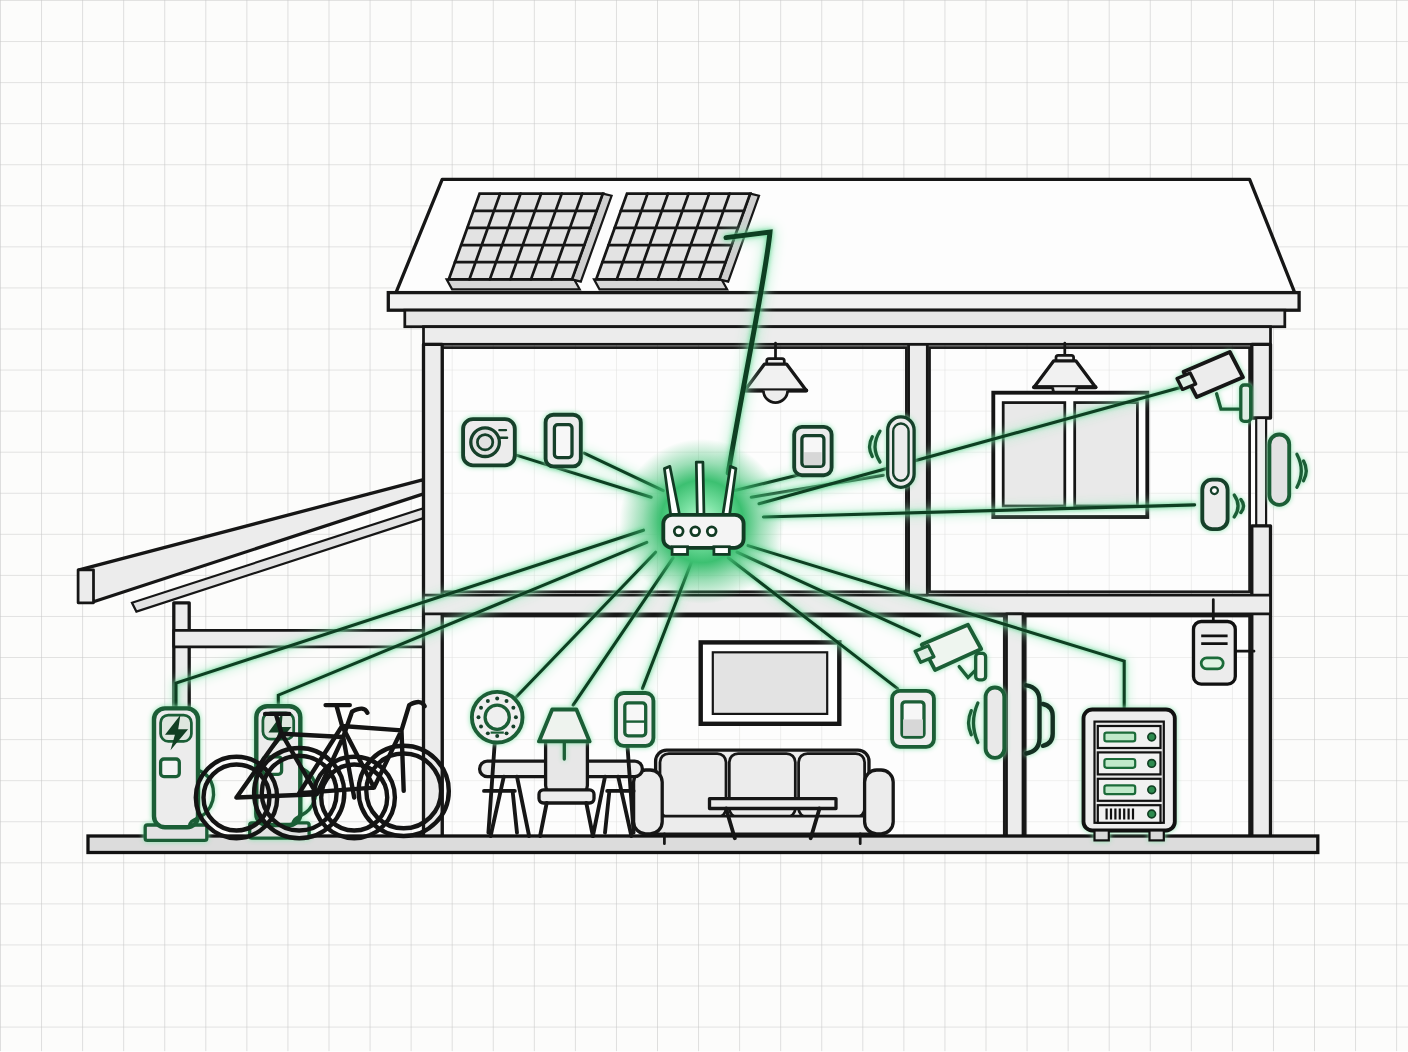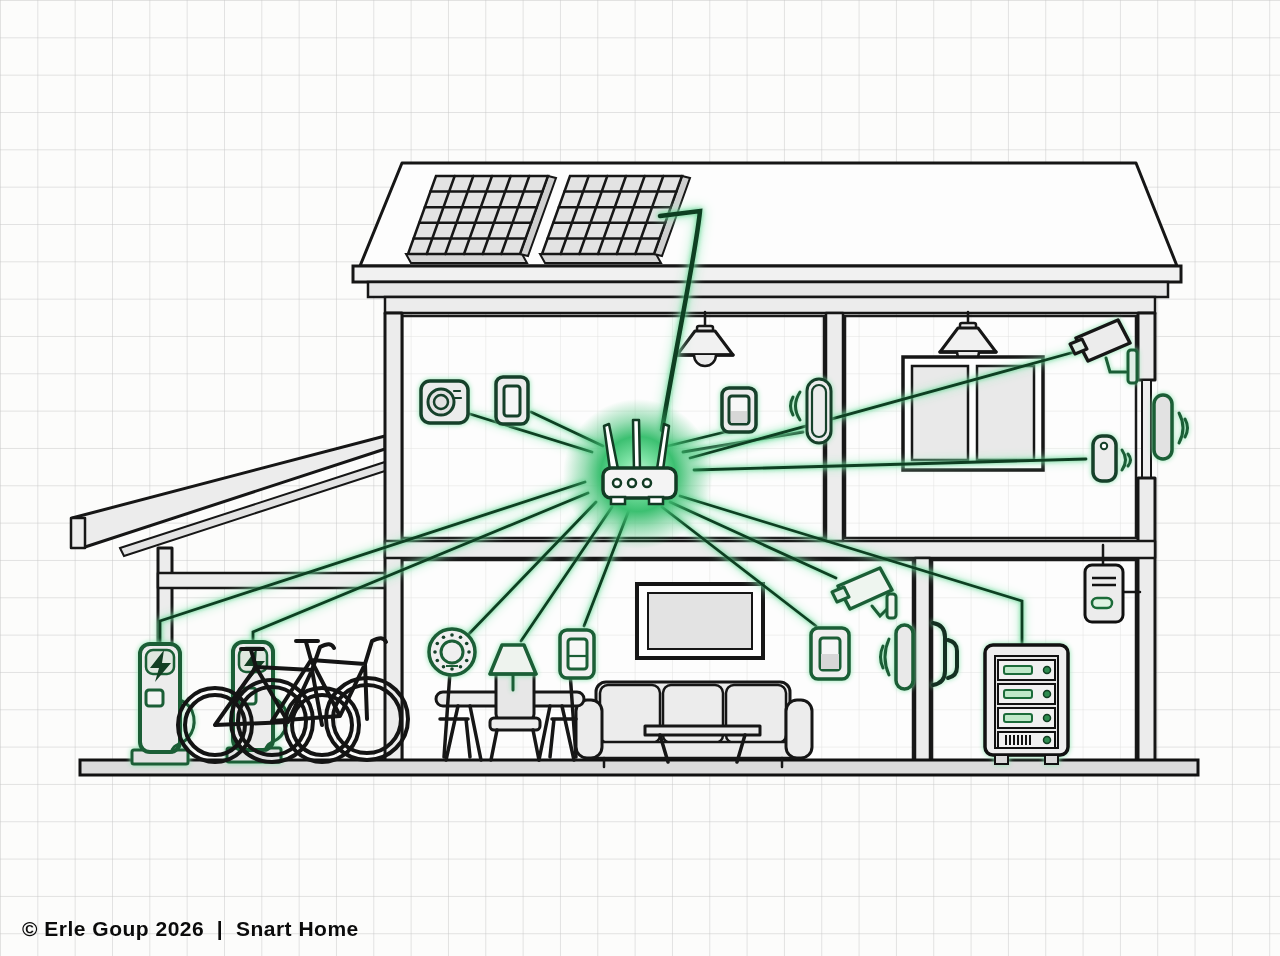--- a/index.html
+++ b/index.html
@@ -318,14 +318,13 @@
     <polygon points="657,469 664,424 669,426 663,470" fill="#ffffff" stroke="#123b24" stroke-width="2.5" stroke-linejoin="round"></polygon>
     <rect x="603" y="468" width="73" height="30" rx="8" fill="#f4f4f4" stroke="#123b24" stroke-width="3.5"></rect>
     <circle cx="617" cy="483" r="4" fill="#ffffff" stroke="#123b24" stroke-width="2.5"></circle>
     <circle cx="632" cy="483" r="4" fill="#ffffff" stroke="#123b24" stroke-width="2.5"></circle>
     <circle cx="647" cy="483" r="4" fill="#ffffff" stroke="#123b24" stroke-width="2.5"></circle>
     <rect x="611" y="497" width="14" height="7" fill="#ffffff" stroke="#123b24" stroke-width="2.5"></rect>
     <rect x="649" y="497" width="14" height="7" fill="#ffffff" stroke="#123b24" stroke-width="2.5"></rect>
   </g>
 </svg>
 
-<div class="footer">© Erle Goup 2026  |  Snart Home</div>
 </div>
 
 </body></html>

